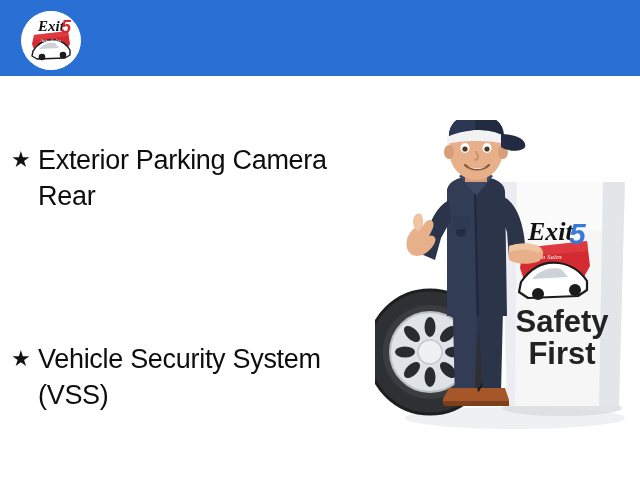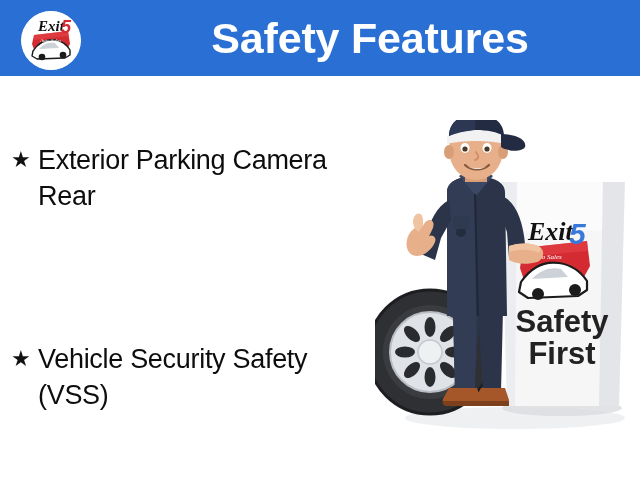--- a/index.html
+++ b/index.html
@@ -123,33 +123,32 @@
       <path d="M18 38 C23 32 29 31 34 32 L38 37 Z" fill="#cdd2d8"></path>
       <circle cx="21" cy="46" r="3.3" fill="#1b1b1b"></circle>
       <circle cx="42" cy="44" r="3.3" fill="#1b1b1b"></circle>
 
       <text x="17" y="20" font-family="'Liberation Serif', serif" font-style="italic" font-weight="bold" font-size="15" fill="#111111">Exit</text>
       <text x="40" y="22" font-family="'Liberation Sans', sans-serif" font-style="italic" font-weight="bold" font-size="18" fill="#d32b31">5</text>
       <text x="19" y="31" font-family="'Liberation Serif', serif" font-style="italic" font-size="5" fill="#ffffff">Auto Sales</text>
     </svg>
   </div>
 
-  <div class="header-title">Safety Features</div>
 </div>
 
 <ul class="feature-list">
 
   <li class="feature-item item-0">
     <span class="bullet-star">★</span>
     <span class="feature-text">Exterior Parking Camera Rear</span>
   </li>
 
   <li class="feature-item item-1">
     <span class="bullet-star">★</span>
-    <span class="feature-text">Vehicle Security Safety (VSS)</span>
+    <span class="feature-text">Vehicle Security System (VSS)</span>
   </li>
 
 </ul>
 
 <div class="illustration">
   <svg width="265" height="320" viewBox="0 0 265 320" xmlns="http://www.w3.org/2000/svg" aria-hidden="true">
 
     <ellipse cx="140" cy="298" rx="110" ry="11" fill="#e9ebee" opacity="0.75"></ellipse>
 
     <g>

